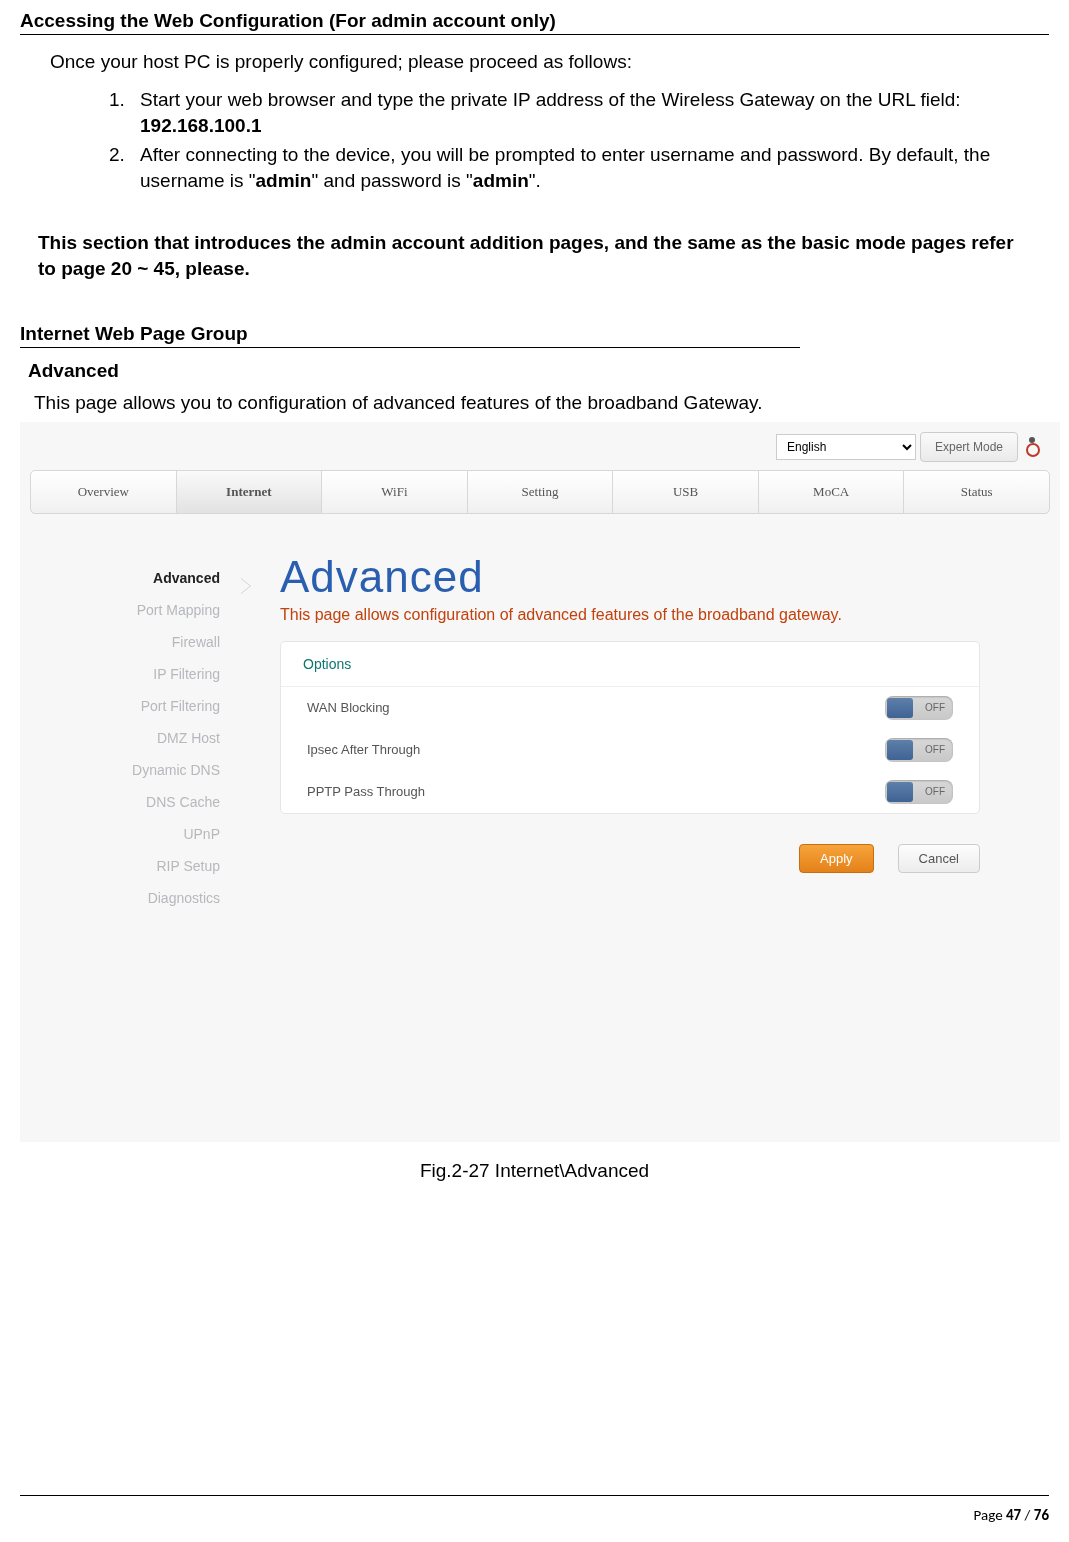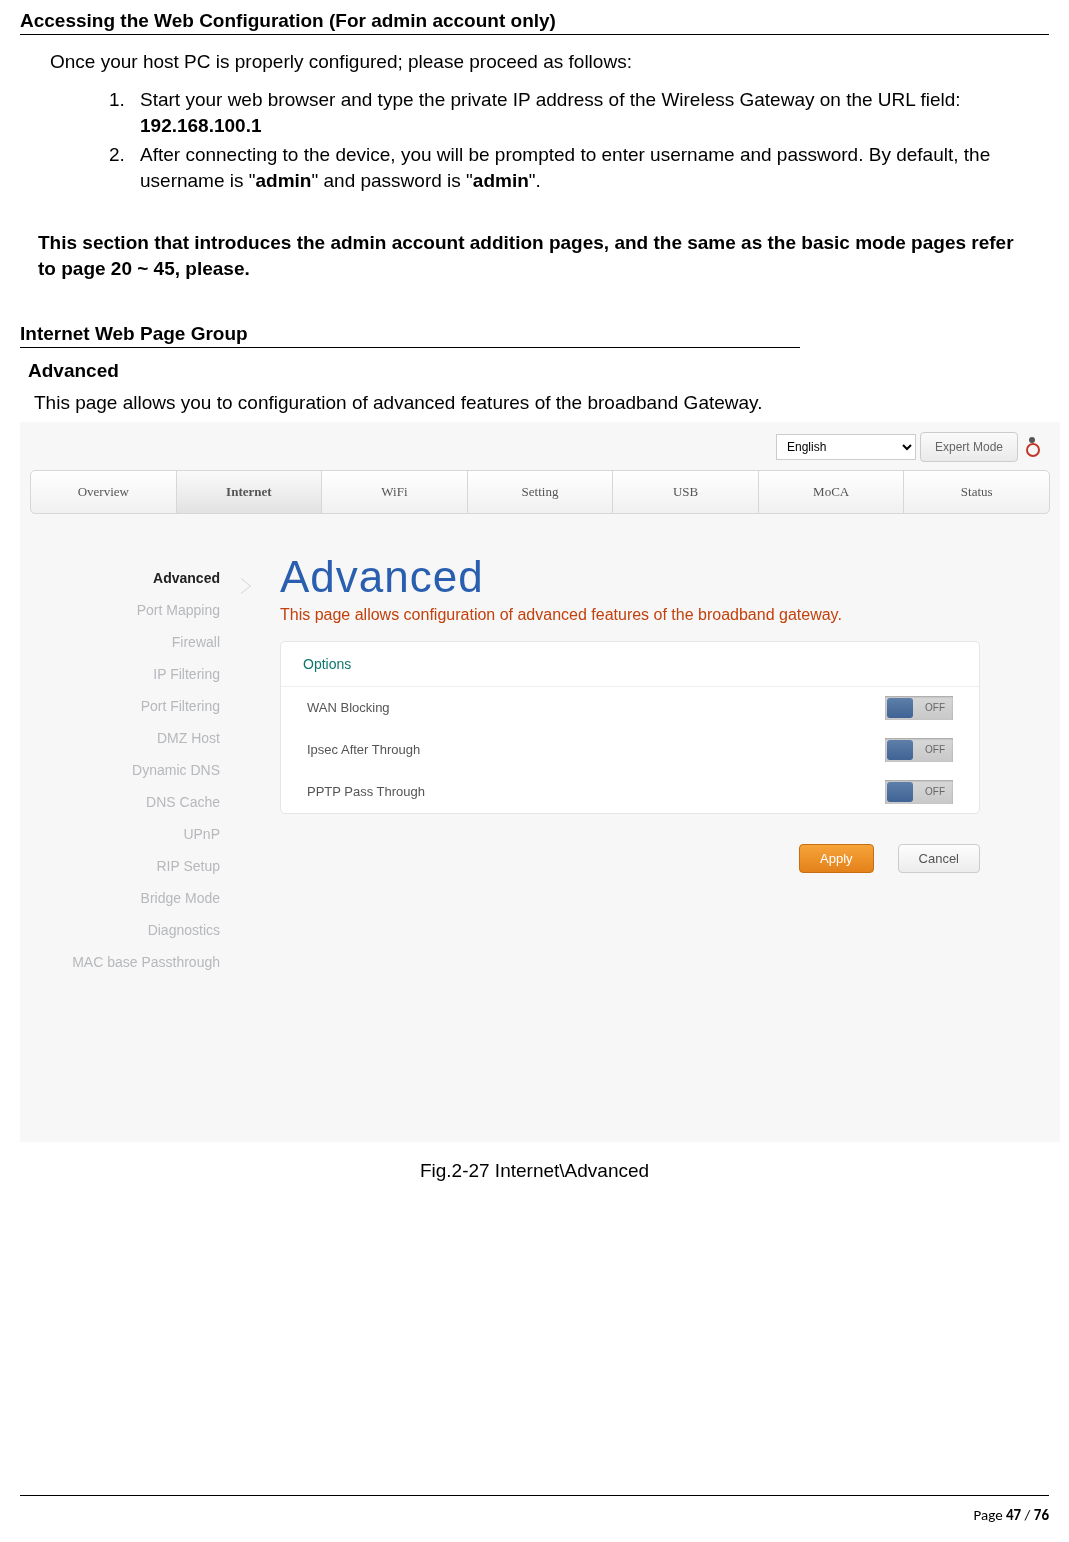--- a/index.html
+++ b/index.html
@@ -200,21 +200,21 @@
     .opt-row {
       display: flex;
       justify-content: space-between;
       align-items: center;
       padding: 9px 26px;
       font-size: 13px;
       color: #555;
     }
     .toggle {
       width: 68px; height: 24px;
-      border-radius: 0;
+      border-radius: 8px;
       background: linear-gradient(#d8d8d8,#c8c8c8);
       position: relative;
       box-shadow: inset 0 1px 2px rgba(0,0,0,0.25);
       display: flex;
       align-items: center;
       justify-content: flex-end;
       padding-right: 8px;
       font-size: 10px;
       color: #666;
     }
@@ -318,23 +318,21 @@
     <div class="side-item active">Advanced</div>
     <div class="side-item">Port Mapping</div>
     <div class="side-item">Firewall</div>
     <div class="side-item">IP Filtering</div>
     <div class="side-item">Port Filtering</div>
     <div class="side-item">DMZ Host</div>
     <div class="side-item">Dynamic DNS</div>
     <div class="side-item">DNS Cache</div>
     <div class="side-item">UPnP</div>
     <div class="side-item">RIP Setup</div>
-    <div class="side-item">Bridge Mode</div>
     <div class="side-item">Diagnostics</div>
-    <div class="side-item">MAC base Passthrough</div>
   </div>
 
   <div class="panel">
     <div class="panel-title">Advanced</div>
     <div class="panel-desc">This page allows configuration of advanced features of the broadband gateway.</div>
 
     <div class="options-card">
       <div class="options-head">Options</div>
       <div class="opt-row">
         <span>WAN Blocking</span>

